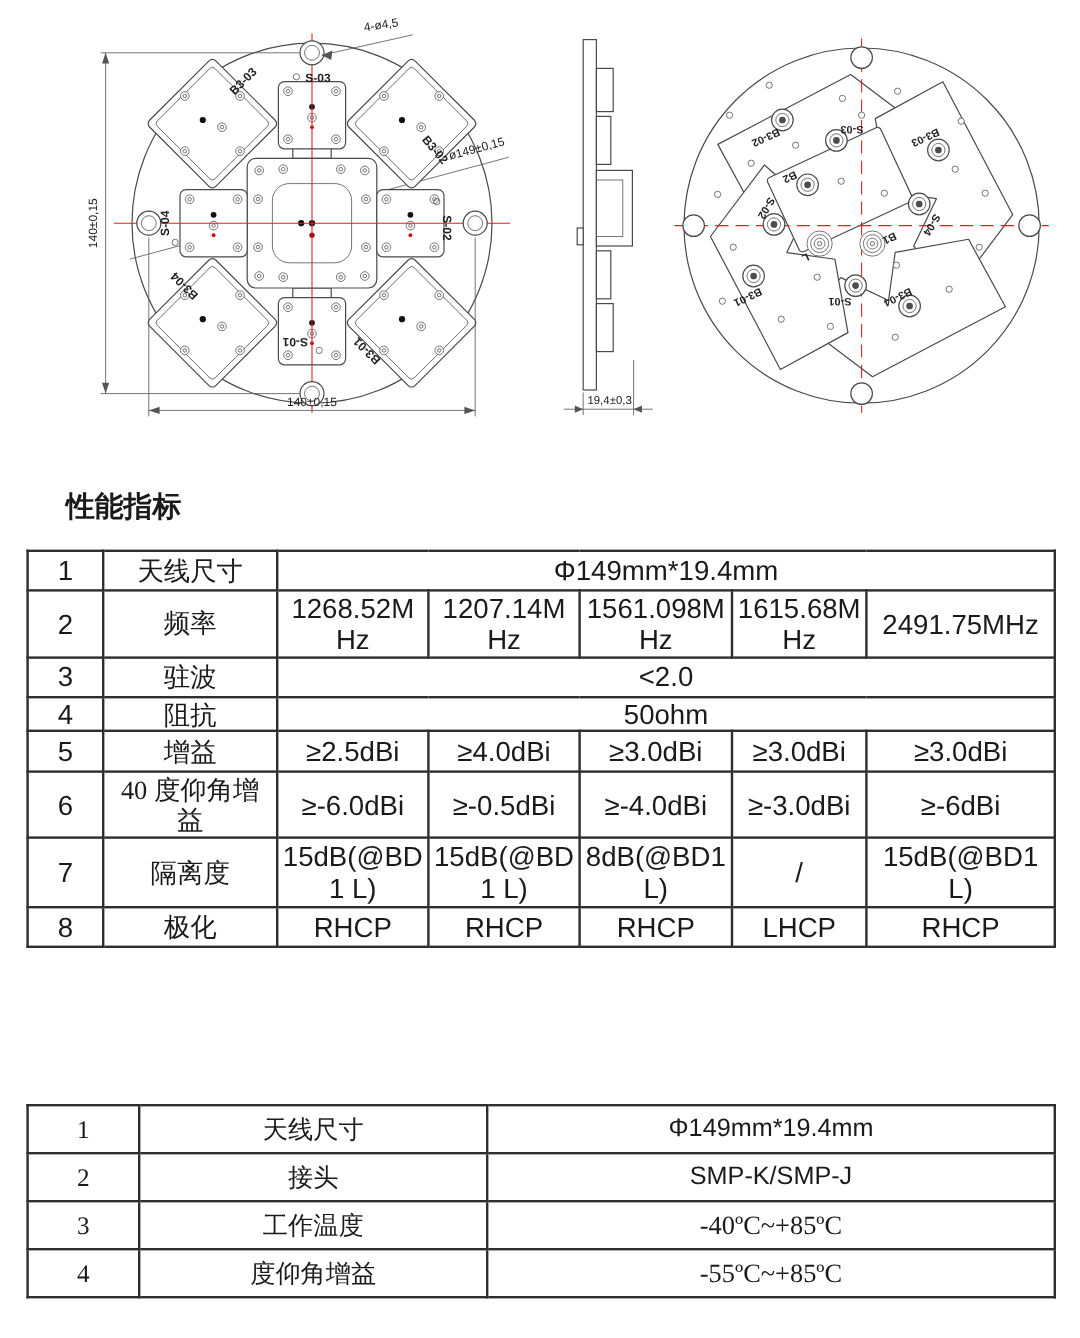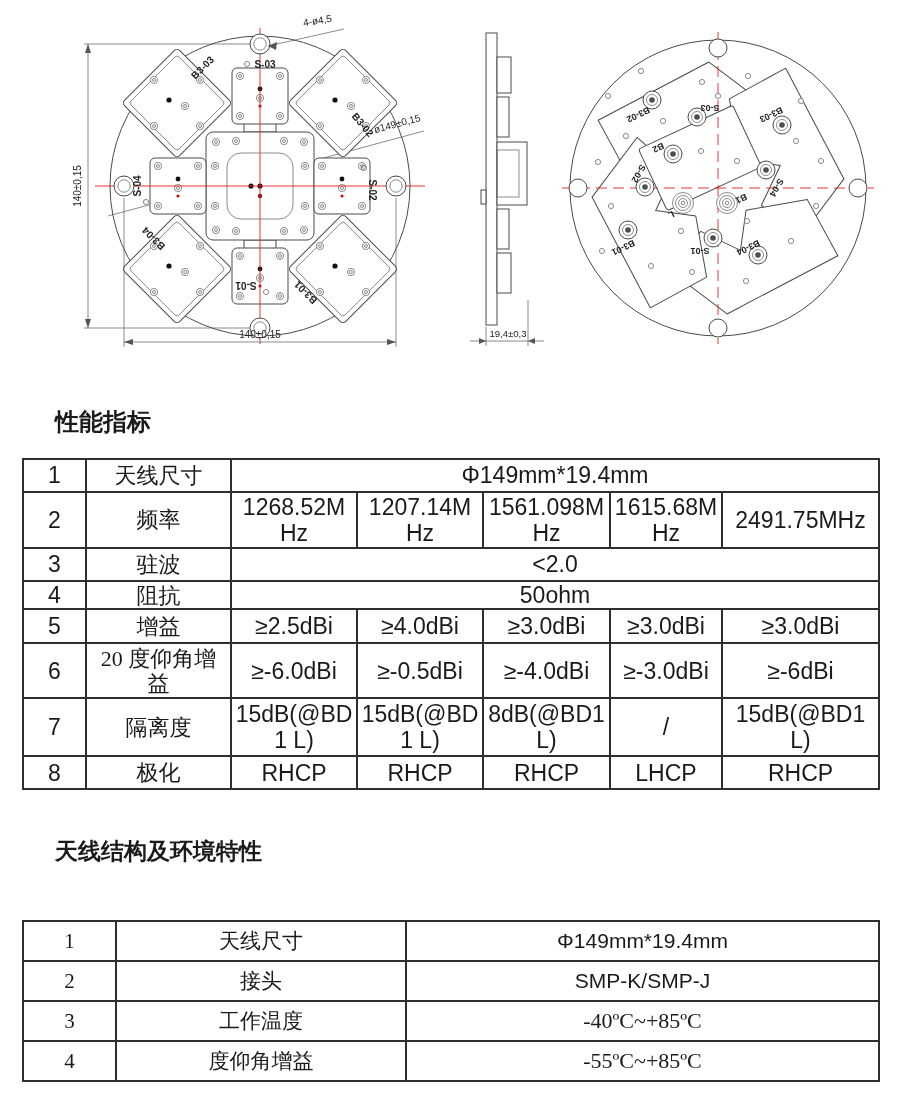--- a/index.html
+++ b/index.html
@@ -326,21 +326,21 @@
       <td class="num">5</td>
       <td class="lbl">增益</td>
       <td class="v">≥2.5dBi</td>
       <td class="v">≥4.0dBi</td>
       <td class="v">≥3.0dBi</td>
       <td class="v">≥3.0dBi</td>
       <td class="v">≥3.0dBi</td>
     </tr>
     <tr style="height:55px">
       <td class="num">6</td>
-      <td class="lbl">20 度仰角增益</td>
+      <td class="lbl">40 度仰角增益</td>
       <td class="v">≥-6.0dBi</td>
       <td class="v">≥-0.5dBi</td>
       <td class="v">≥-4.0dBi</td>
       <td class="v">≥-3.0dBi</td>
       <td class="v">≥-6dBi</td>
     </tr>
     <tr style="height:58px">
       <td class="num">7</td>
       <td class="lbl">隔离度</td>
       <td class="v">15dB(@BD1 L)</td>
@@ -355,21 +355,20 @@
       <td class="v">RHCP</td>
       <td class="v">RHCP</td>
       <td class="v">RHCP</td>
       <td class="v">LHCP</td>
       <td class="v">RHCP</td>
     </tr>
     </tbody>
   </table>
 
   
-  <h2 class="sec-title" id="t2-title">天线结构及环境特性</h2>
 
   <table id="struct">
     <colgroup>
       <col style="width:93px">
         <col style="width:290px">
         <col style="width:473px">
     </colgroup>
     <tbody>
     <tr>
       <td class="num">1</td>

